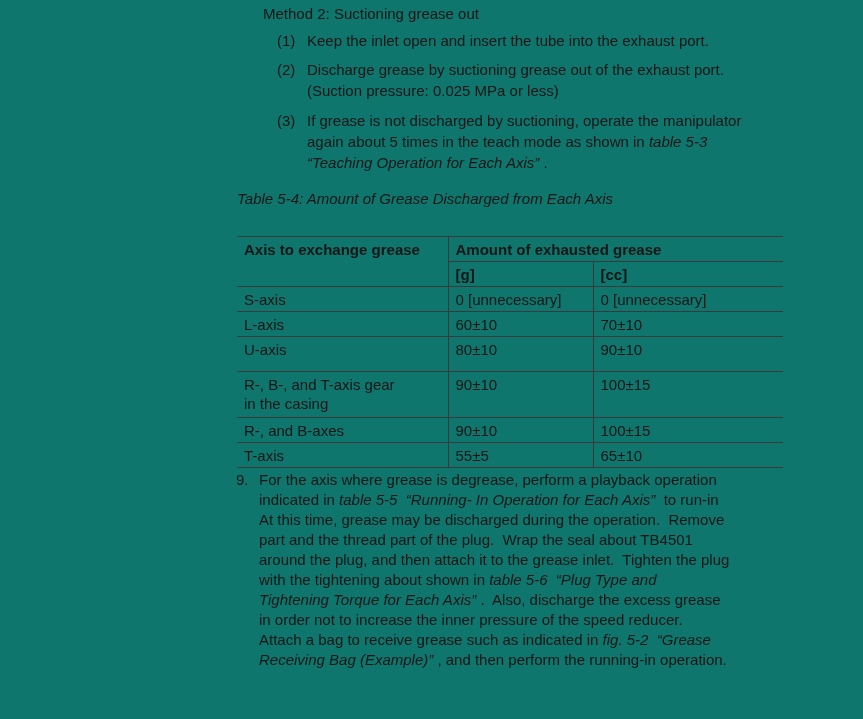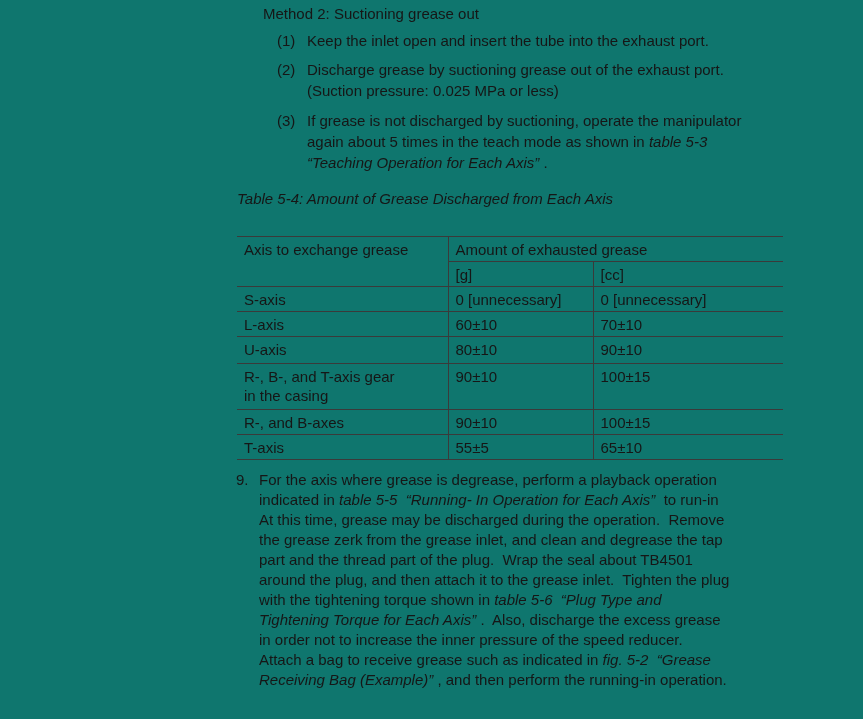--- a/index.html
+++ b/index.html
@@ -39,21 +39,21 @@
   }
   .grease-table th, .grease-table td {
     border-bottom: 1px solid #3a3a3a;
     vertical-align: top; text-align: left;
     padding: 3px 6px 2px 7px;
     font-weight: normal;
     white-space: pre-line;
     overflow: hidden;
   }
   .grease-table tr.top-row > th { border-top: 1px solid #3a3a3a; }
-  .grease-table .b { font-weight: normal; }
+  .grease-table .b { font-weight: bold; }
   .grease-table .axis-col { border-right: 1px solid #3a3a3a; }
   .grease-table .g-col { border-right: 1px solid #3a3a3a; }
 
   .step.p9 { left: 236px; top: 470px; }
   .step.p9 .marker { flex: 0 0 23px; width: 23px; line-height: 20px; }
   .step.p9 .tline { line-height: 20px; }
 </style>
 </head>
 <body>
 
@@ -105,21 +105,21 @@
       <tr style="height:24px">
         <td class="axis-col">S-axis</td>
         <td class="g-col">0 [unnecessary]</td>
         <td>0 [unnecessary]</td>
       </tr>
       <tr style="height:25px">
         <td class="axis-col">L-axis</td>
         <td class="g-col">60±10</td>
         <td>70±10</td>
       </tr>
-      <tr style="height:27px">
+      <tr style="height:35px">
         <td class="axis-col">U-axis</td>
         <td class="g-col">80±10</td>
         <td>90±10</td>
       </tr>
       <tr style="height:46px">
         <td class="axis-col">R-, B-, and T-axis gear
 in the casing</td>
         <td class="g-col">90±10</td>
         <td>100±15</td>
       </tr>
@@ -135,24 +135,23 @@
       </tr>
     </tbody>
   </table>
 
   <div class="step p9">
     <span class="marker">9.</span>
     <div class="lines">
         <div class="tline"><span>For the axis where grease is degrease, perform a playback operation</span></div>
         <div class="tline"><span>indicated in </span><span class="it">table 5-5  “Running- In Operation for Each Axis”</span><span>  to run-in</span></div>
         <div class="tline"><span>At this time, grease may be discharged during the operation.  Remove</span></div>
-        <div class="tline"><span>the grease zerk from the grease inlet, and clean and degrease the tap</span></div>
         <div class="tline"><span>part and the thread part of the plug.  Wrap the seal about TB4501</span></div>
         <div class="tline"><span>around the plug, and then attach it to the grease inlet.  Tighten the plug</span></div>
-        <div class="tline"><span>with the tightening torque shown in </span><span class="it">table 5-6  “Plug Type and</span></div>
+        <div class="tline"><span>with the tightening about shown in </span><span class="it">table 5-6  “Plug Type and</span></div>
         <div class="tline"><span class="it">Tightening Torque for Each Axis”</span><span> .  Also, discharge the excess grease</span></div>
         <div class="tline"><span>in order not to increase the inner pressure of the speed reducer.</span></div>
         <div class="tline"><span>Attach a bag to receive grease such as indicated in </span><span class="it">fig. 5-2  “Grease</span></div>
         <div class="tline"><span class="it">Receiving Bag (Example)”</span><span> , and then perform the running-in operation.</span></div>
       </div>
   </div>
 
 </div>
 
 </body></html>

